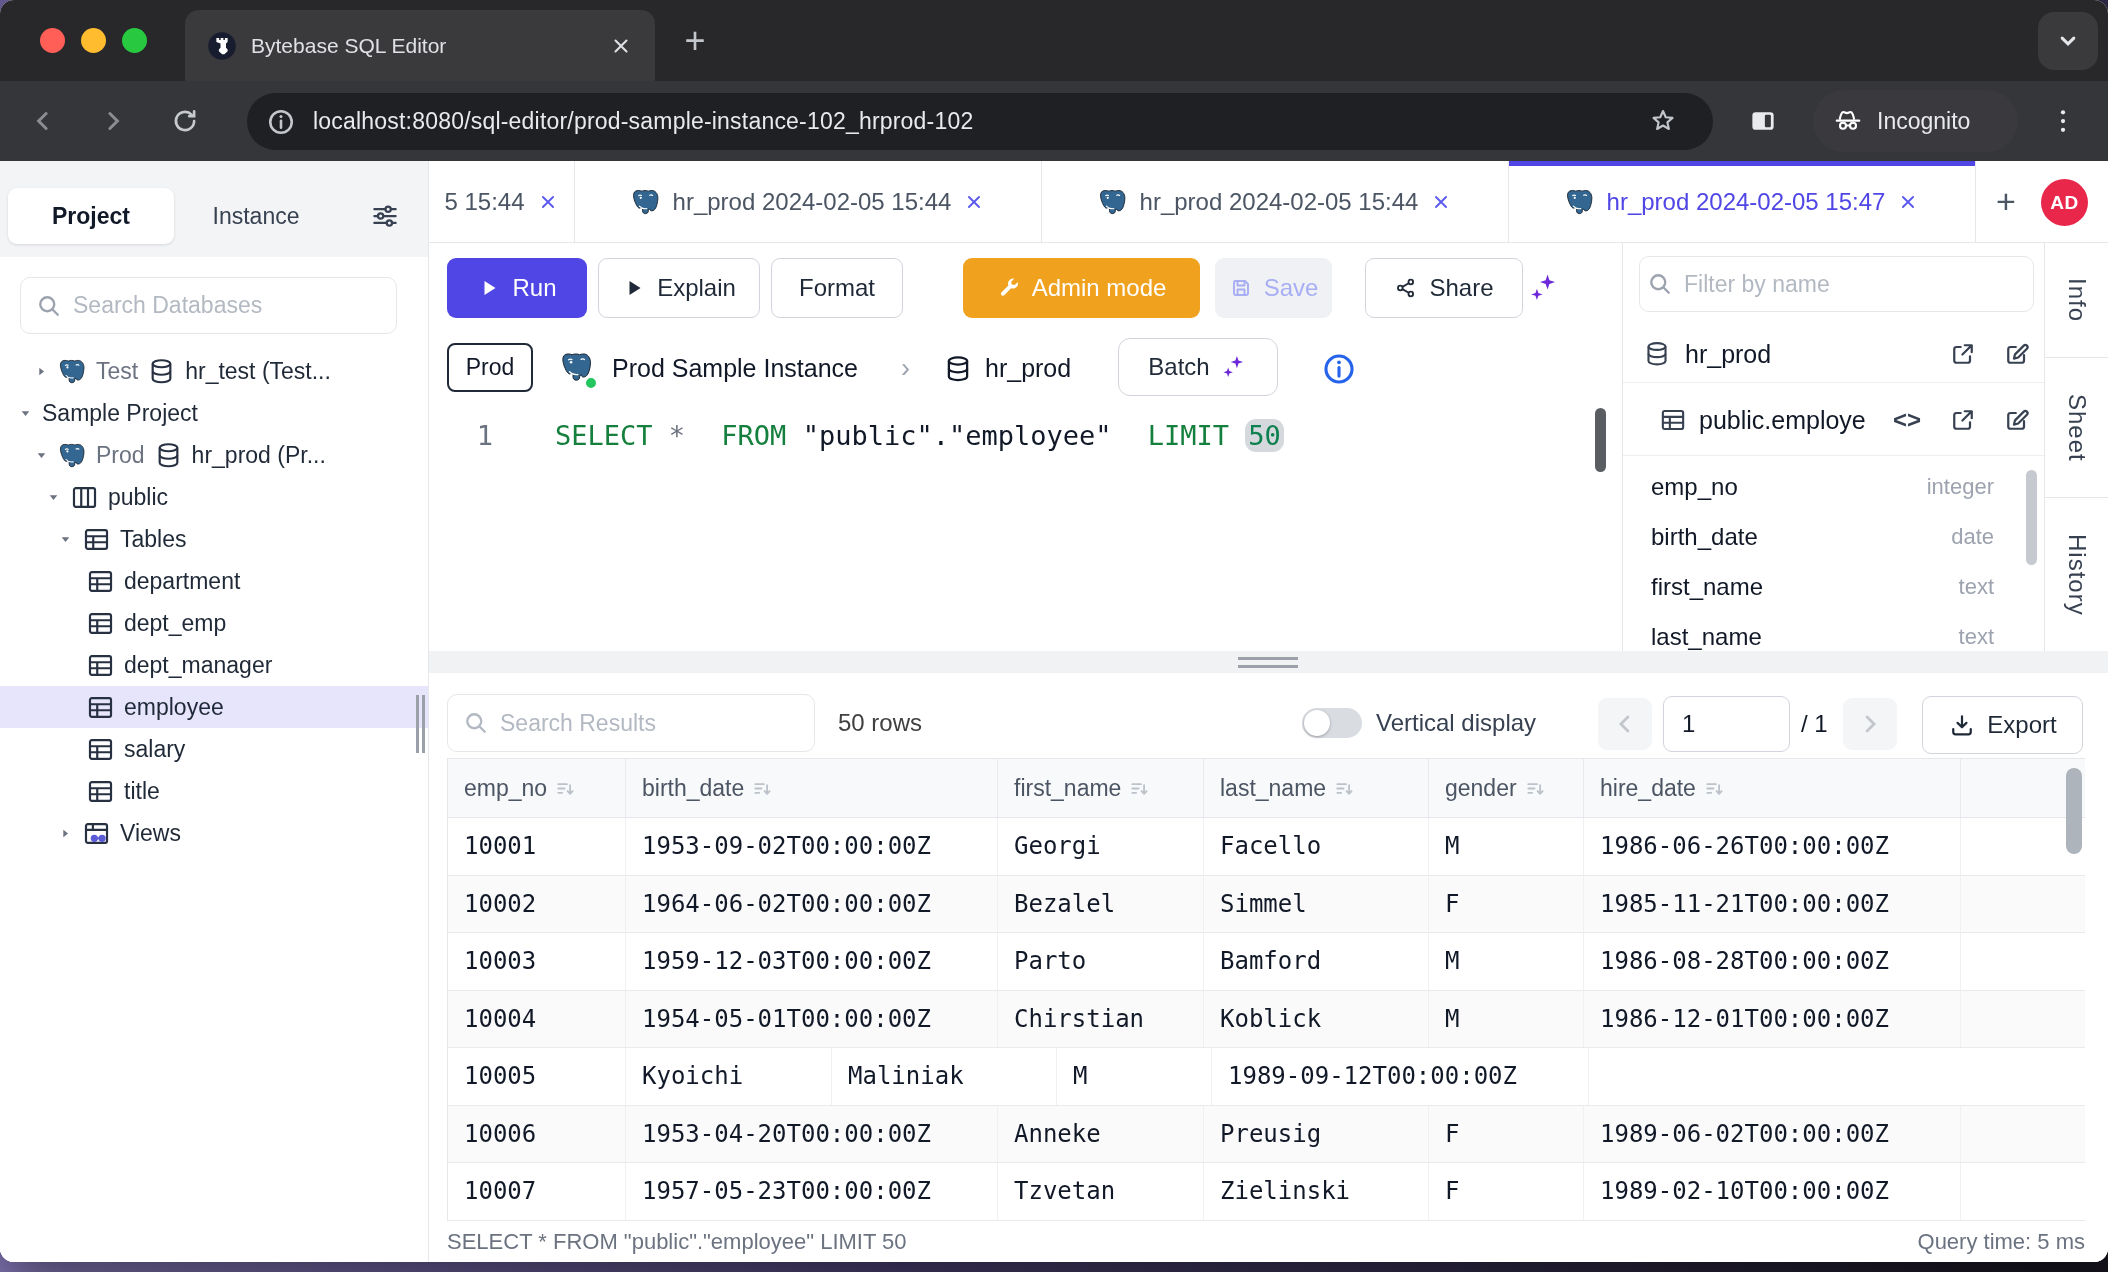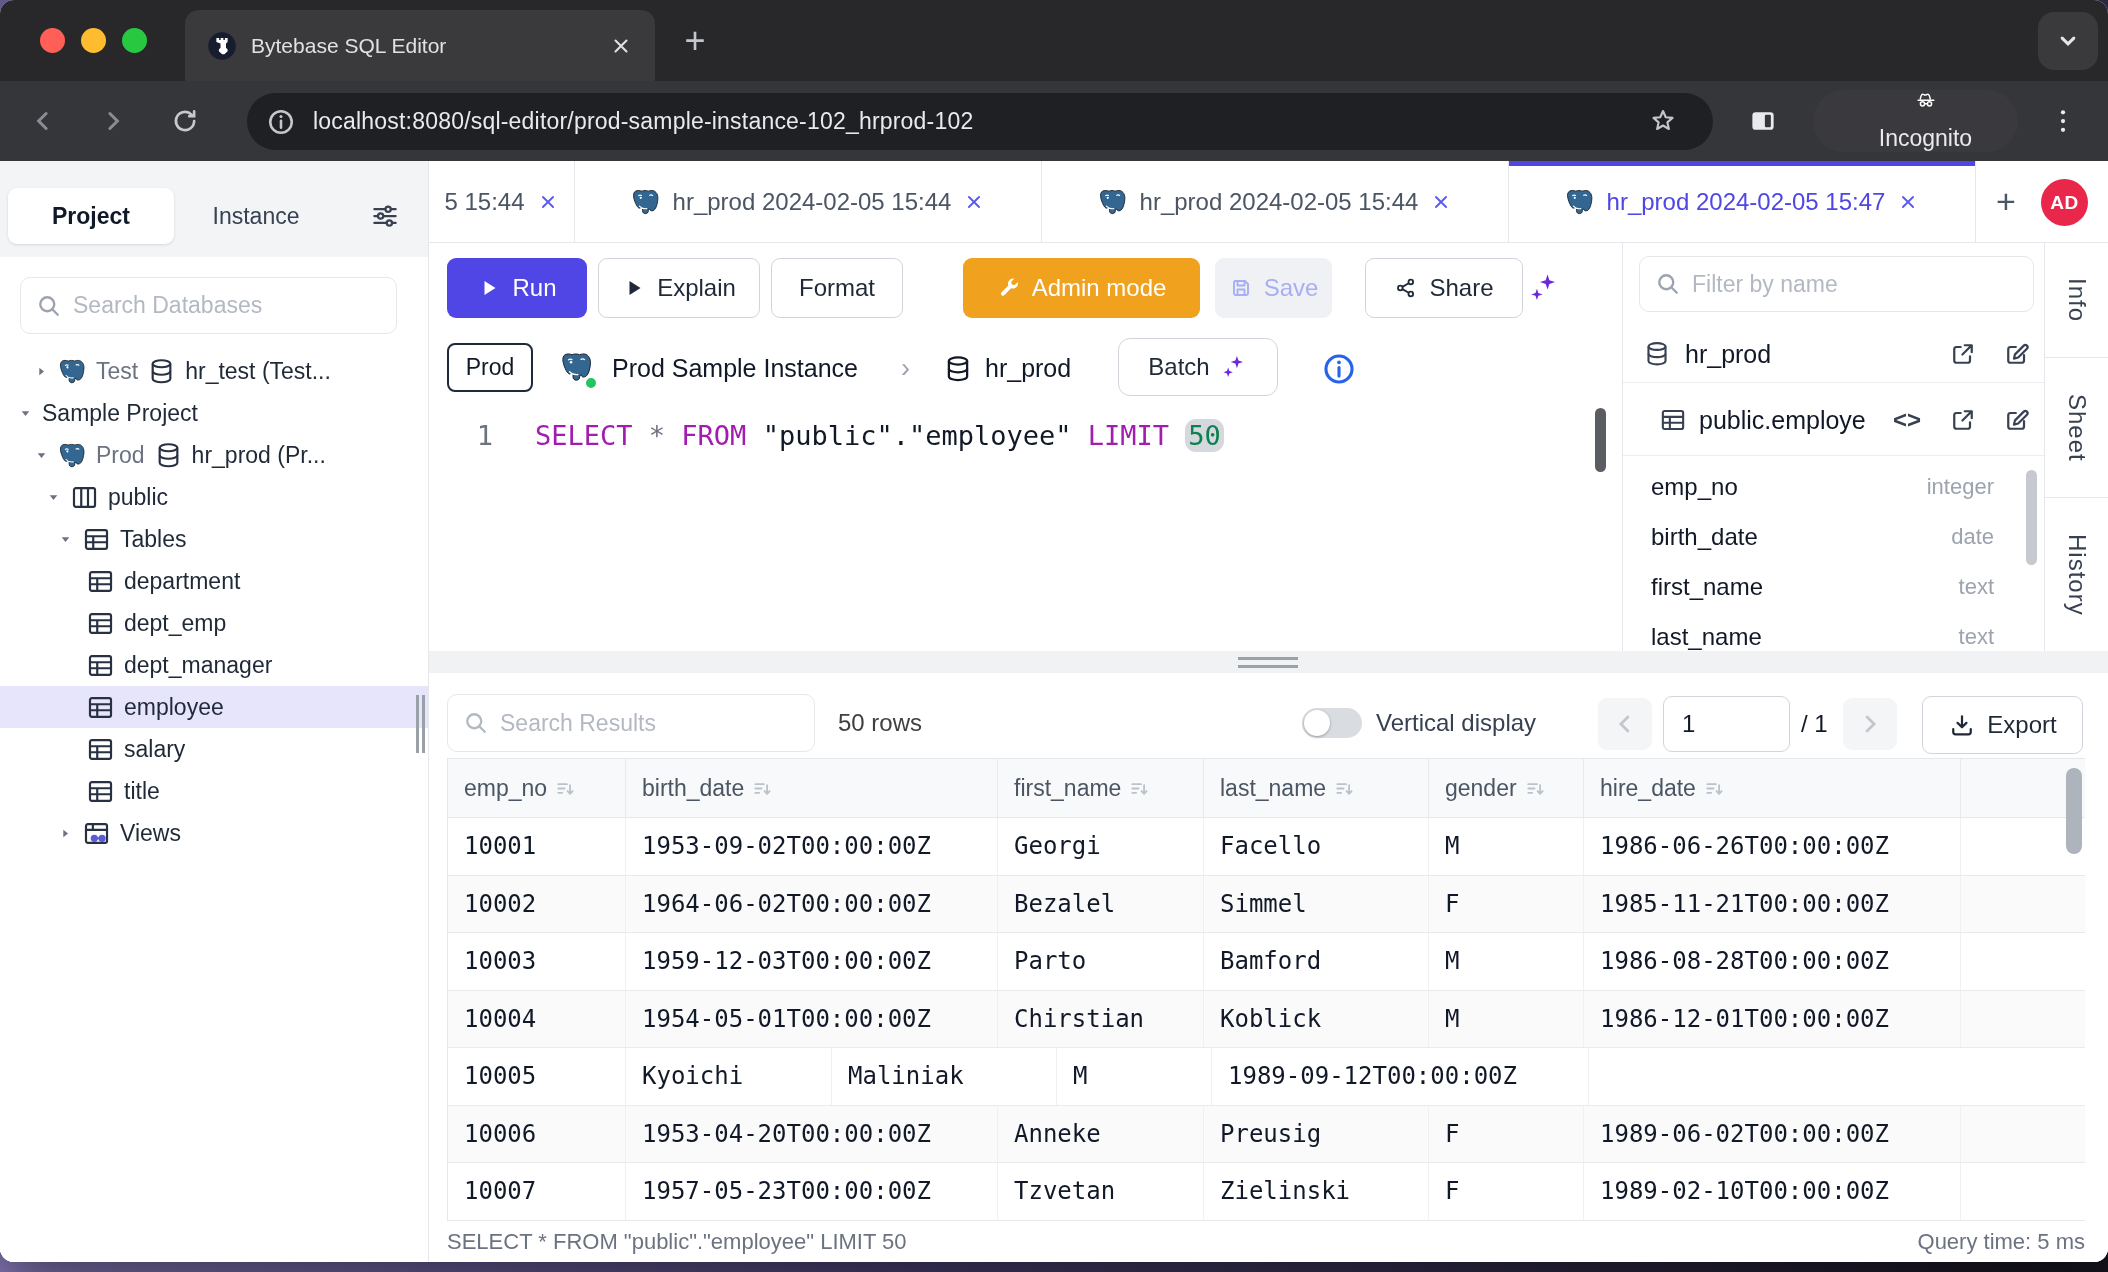--- a/index.html
+++ b/index.html
@@ -12,21 +12,21 @@
   .lights { position:absolute; left:40px; top:28px; display:flex; gap:16px; }
   .light { width:25px; height:25px; border-radius:50%; }
   .btab { position:absolute; left:185px; top:10px; width:470px; height:71px; background:#3a3a3d; border-radius:14px 14px 0 0; display:flex; align-items:center; padding:0 22px; gap:14px; }
   .btab-title { color:#dfe1e5; font-size:21px; flex:1; white-space:nowrap; overflow:hidden; }
   .chrome-newtab { position:absolute; left:668px; top:14px; width:54px; height:54px; display:flex; align-items:center; justify-content:center; color:#c3c6ca; font-size:36px; font-weight:300; }
   .chrome-chevbtn { position:absolute; left:2038px; top:12px; width:60px; height:58px; border-radius:16px; background:#3a3a3d; display:flex; align-items:center; justify-content:center; color:#e4e6e9; }
   .chrome-url { position:absolute; top:81px; left:0; width:2108px; height:80px; background:#35363a; }
   .nav-ic { position:absolute; top:25px; width:30px; height:30px; color:#8a8d91; }
   .urlpill { position:absolute; left:247px; top:12px; width:1466px; height:57px; border-radius:29px; background:#1f2023; display:flex; align-items:center; }
   .url-text { color:#e8eaed; font-size:23px; font-weight:500; letter-spacing:.2px; white-space:nowrap; }
-  .incog { position:absolute; left:1813px; top:9px; width:205px; height:62px; border-radius:31px; background:#3a3a3e; display:flex; align-items:center; padding-left:20px; gap:14px; color:#e8eaed; font-size:23px;flex-direction:column; }
+  .incog { position:absolute; left:1813px; top:9px; width:205px; height:62px; border-radius:31px; background:#3a3a3e; display:flex; align-items:center; padding-left:20px; gap:14px; color:#e8eaed; font-size:23px; }
 
   
   .app { position:absolute; top:161px; left:0; width:2108px; height:1101px; background:#fff; }
 
   
   .sidebar { position:absolute; top:0; left:0; width:429px; height:1101px; border-right:1px solid #e5e7eb; background:#fff; }
   .shead { position:absolute; top:0; left:0; right:0; height:96px; background:#f3f4f6; }
   .ptab { position:absolute; left:8px; top:27px; width:166px; height:56px; background:#fff; border-radius:9px; box-shadow:0 1px 3px rgba(0,0,0,.12); display:flex; align-items:center; justify-content:center; font-size:23px; font-weight:600; color:#111827; }
   .itab { position:absolute; left:196px; top:27px; width:120px; height:56px; display:flex; align-items:center; justify-content:center; font-size:23px; color:#374151; }
   .sliders { position:absolute; right:28px; top:40px; width:30px; height:30px; color:#374151; }
@@ -65,28 +65,28 @@
   .bcrumb { position:absolute; top:176px; left:429px; width:1193px; height:63px; }
   .envbadge { position:absolute; left:18px; top:6px; height:49px; width:86px; border:2px solid #1f2937; border-radius:8px; display:flex; align-items:center; justify-content:center; font-size:23px; color:#111827; background:#fff; }
   .bc-lbl { position:absolute; top:0; height:63px; display:flex; align-items:center; font-size:25px; color:#111827; }
   .batchbtn { position:absolute; left:689px; top:1px; width:160px; height:58px; border:1px solid #d1d5db; border-radius:12px; display:flex; align-items:center; justify-content:center; gap:10px; font-size:24px; color:#1f2937; background:#fff; }
   .statusdot { position:absolute; right:-4px; bottom:-2px; width:14px; height:14px; border-radius:50%; background:#22c55e; border:2px solid #fff; }
 
   
   .code { position:absolute; top:239px; left:429px; width:1193px; height:251px; background:#fff; font-family:"DejaVu Sans Mono",monospace; font-size:27px; }
   .lineno { position:absolute; left:30px; top:20px; width:34px; text-align:right; color:#6b7280; }
   .codeline { position:absolute; left:106px; top:20px; white-space:pre; color:#111827; }
-  .kw { color:#a21caf; }
+  .kw { color:#15803d;margin-left:20px; }
   .op { color:#6b7280; }
   .num { color:#0d8050; background:#d5d8dc; padding:1px 3px;border-radius:11px; }
   .code-thumb { position:absolute; right:16px; top:8px; width:11px; height:64px; background:#5a5d61; border-radius:6px; }
 
   
   .schema { position:absolute; top:82px; left:1622px; width:423px; height:408px; border-left:1px solid #e5e7eb; border-right:1px solid #e5e7eb; background:#fff; }
-  .finput { position:absolute; left:16px; top:13px; width:395px; height:56px; border:1px solid #e5e7eb; border-radius:10px; display:flex; align-items:center; padding:0 14px; gap:10px; }
+  .finput { position:absolute; left:16px; top:13px; width:395px; height:56px; border:1px solid #e5e7eb; border-radius:10px; display:flex; align-items:center; padding:0 6px; gap:10px; }
   .prow { position:absolute; left:0; right:0; display:flex; align-items:center; font-size:25px; color:#111827; }
   .hr { position:absolute; left:0; right:0; height:1px; background:#eceef1; }
   .pic { position:absolute; width:28px; height:28px; color:#374151; }
   .colrow { height:50px; display:flex; align-items:center; padding:0 50px 0 28px; font-size:24px; color:#111827; }
   .coltype { margin-left:auto; color:#9ca3af; font-size:22px; }
   .cols-thumb { position:absolute; right:7px; top:227px; width:11px; height:95px; background:#c6cad0; border-radius:6px; }
 
   
   .sidetabs { position:absolute; top:82px; left:2045px; width:63px; height:408px; background:#fff; }
   .vtab { display:flex; align-items:center; justify-content:center; border-bottom:1px solid #e5e7eb; }

